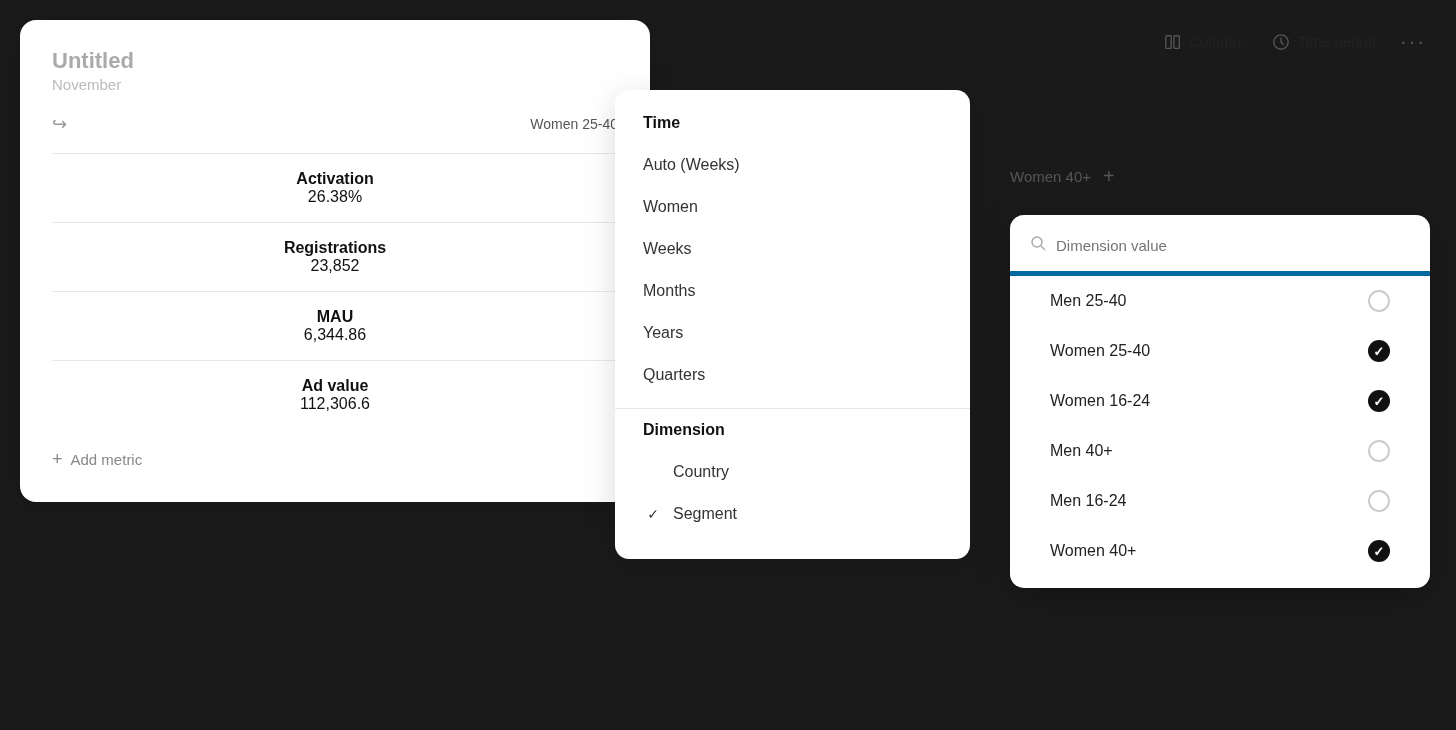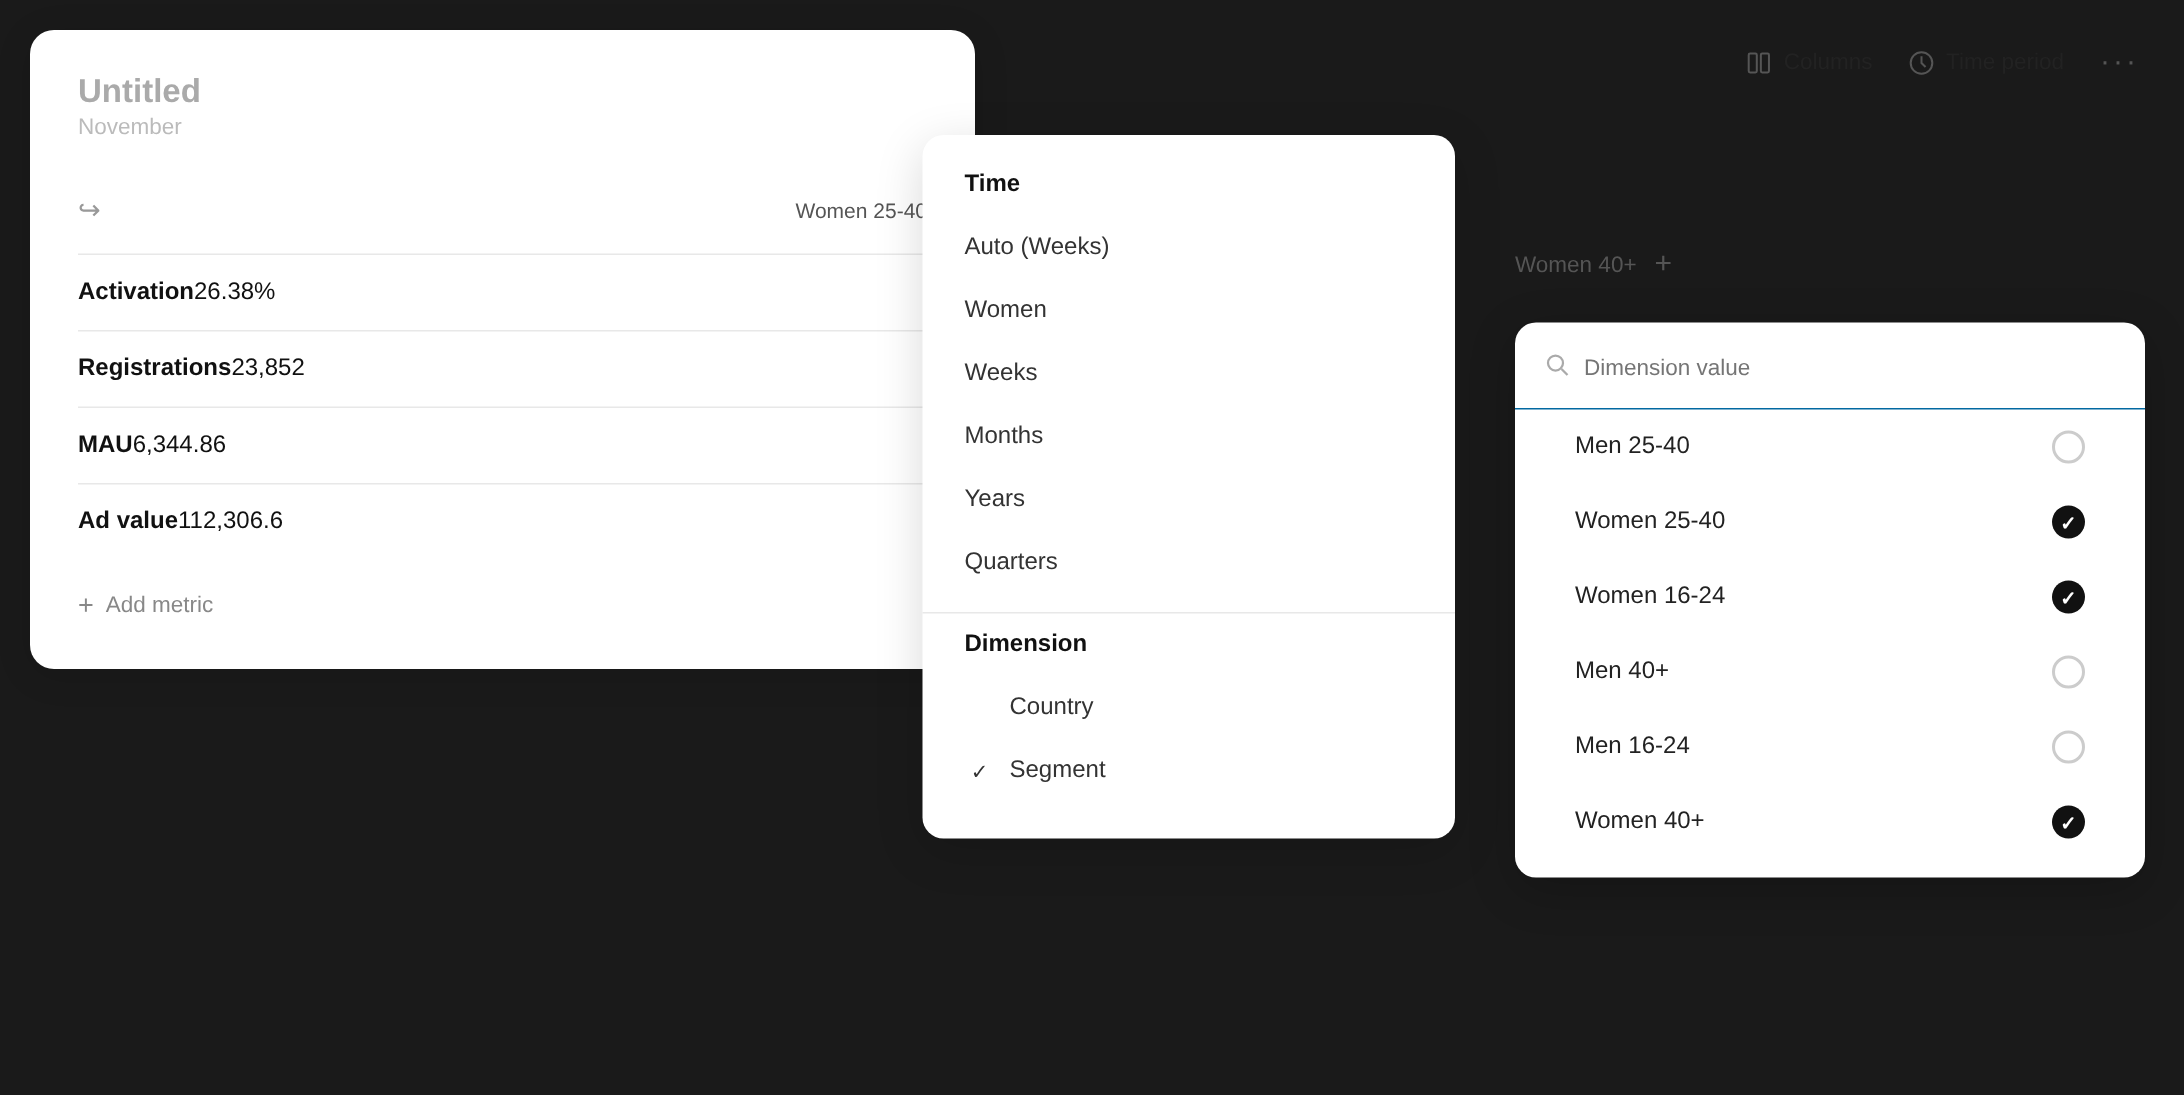--- a/index.html
+++ b/index.html
@@ -93,24 +93,25 @@
       color: #555;
     }
 
     
     .metrics-table {
       width: 100%;
     }
 
     .metric-row {
       display: flex;
-      justify-content: flex-start;
+      justify-content: flex-end;
       align-items: center;
       padding: 16px 0;
       border-top: 1px solid #e8e8e8;
+      flex-direction: column;
     }
 
     .metric-name {
       font-size: 16px;
       font-weight: 600;
       color: #111;
     }
 
     .metric-value {
       font-size: 16px;
@@ -184,21 +185,21 @@
       box-shadow: 0 8px 32px rgba(0,0,0,0.2);
       padding: 20px 0 12px 0;
       z-index: 20;
     }
 
     .dim-search {
       display: flex;
       align-items: center;
       gap: 10px;
       padding: 0 20px 16px 20px;
-      border-bottom: 1px solid #0369a1;
+      border-bottom: 5px solid #0369a1;
     }
 
     .dim-search-icon {
       color: #aaa;
       font-size: 16px;
     }
 
     .dim-search-input {
       font-size: 15px;
       color: #aaa;
@@ -268,21 +269,21 @@
       cursor: pointer;
       background: none;
       border: none;
     }
   </style>
 </head>
 <body>
 
 <div class="main-card">
   <div style="color:#aaa; font-size:22px; font-weight:600; margin-bottom:2px;">Untitled</div>
-  <div style="color:#bbb; font-size:15px; margin-bottom:36px;">November</div>
+  <div style="color:#bbb; font-size:15px; margin-bottom:20px;">November</div>
 
   <div class="col-headers">
     <div class="col-header-left">
       <span class="redirect-icon">↪</span>
     </div>
     <div class="col-header-right">
       <span class="col-header-segment">Women 25-40</span>
     </div>
   </div>
 

